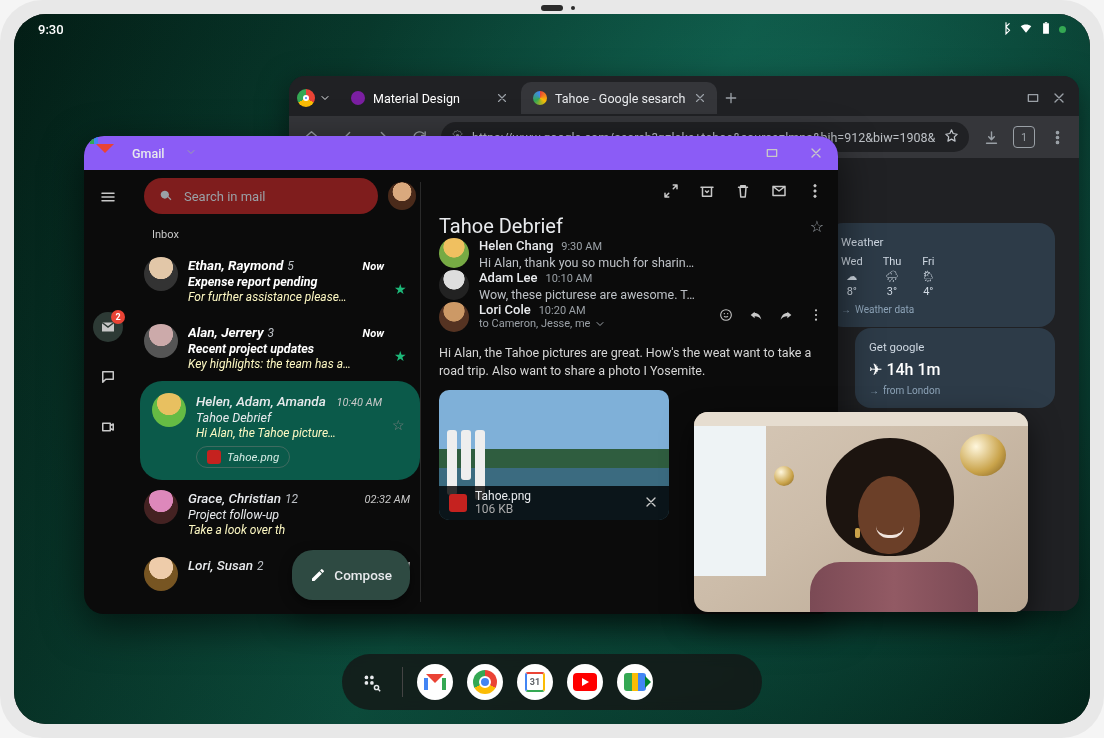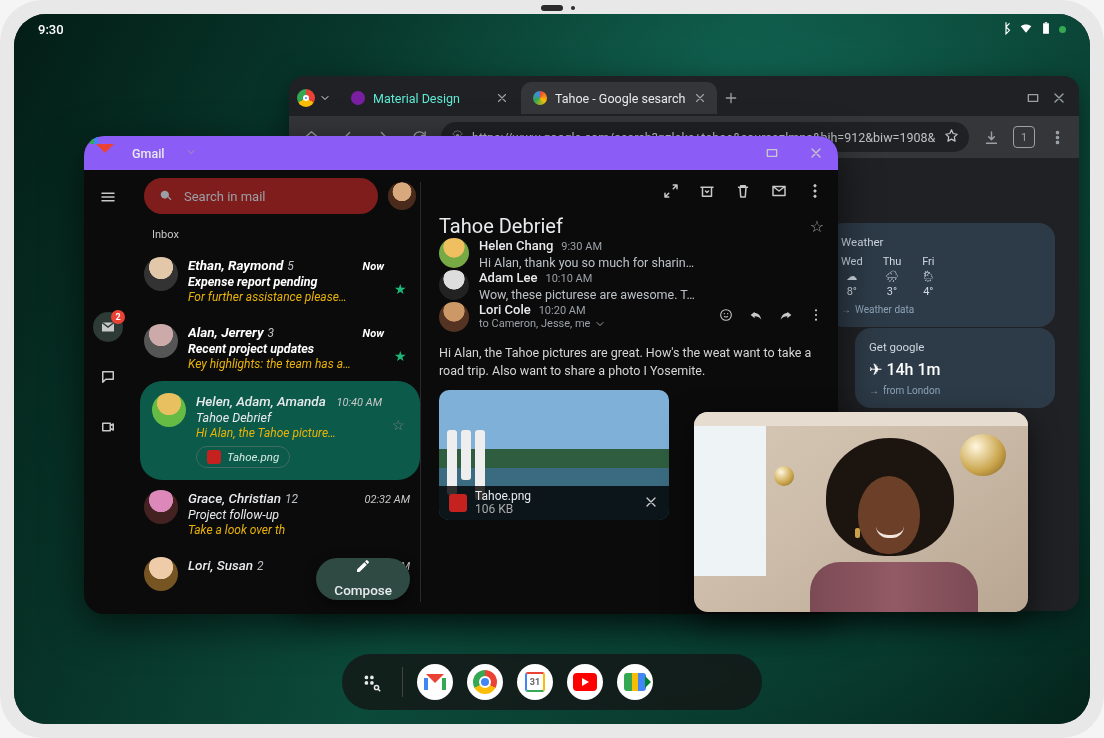--- a/index.html
+++ b/index.html
@@ -55,21 +55,21 @@
     color: #e8eaed;
     box-shadow: 0 8px 30px rgba(0,0,0,.5);
   }
   .chrome-top { height: 40px; background: #202124; display: flex; align-items: center; padding: 4px 8px 0; gap: 2px; }
   .chrome-logo-btn { width: 40px; display: flex; align-items: center; gap: 4px; }
   .tab {
     height: 32px; display: flex; align-items: center; gap: 8px;
     padding: 0 10px 0 12px; border-radius: 10px 10px 0 0;
     background: #35363a; font-size: 12.5px; min-width: 180px;
   }
-  .tab.inactive { background: transparent; color: #5eead4; }
+  .tab.inactive { background: transparent; color: #ffffff; }
   .tab .fav { width: 14px; height: 14px; border-radius: 50%; flex: none; }
   .tab .ttl { flex: 1; white-space: nowrap; overflow: hidden; text-overflow: ellipsis; }
   .tab .close { width: 14px; height: 14px; display:flex; align-items:center; justify-content:center; color:#9aa0a6; }
   .spacer { flex: 1; }
   .titlebar-icn { width: 24px; height: 24px; display: flex; align-items: center; justify-content: center; color: #9aa0a6; }
   .titlebar-icn svg { width: 16px; height: 16px; fill: currentColor; stroke: currentColor; }
 
   .chrome-toolbar { height: 42px; background: #35363a; display: flex; align-items: center; gap: 8px; padding: 0 8px; }
   .tb-btn { width: 28px; height: 28px; display:flex; align-items:center; justify-content:center; color:#9aa0a6; border-radius: 50%; }
   .tb-btn svg { width: 17px; height: 17px; fill: none; stroke: currentColor; stroke-width: 2; }
@@ -122,27 +122,27 @@
   .thread { display:flex; gap:10px; padding: 10px 10px 10px 4px; border-radius: 16px; }
   .thread.active { background: #0b5a4a; border-radius: 22px; padding: 12px 12px; }
   .thread .av { width: 34px; height: 34px; border-radius: 50%; background: #6b6b6b; flex:none; }
   .thread .mid { flex:1; min-width:0;font-style:italic; }
   .thread .top { display:flex; justify-content:space-between; align-items:baseline; gap:6px; }
   .thread .sender { font-size: 13.5px; font-weight: 500; white-space:nowrap; overflow:hidden; text-overflow:ellipsis; }
   .thread .sender .cnt { font-weight:400; color:#bdc1c6; margin-left:4px; font-size:12px; }
   .thread .time { font-size: 11px; color:#c8c8c8; white-space:nowrap; }
   .thread.bold .sender, .thread.bold .subj, .thread.bold .time { font-weight: 700; color:#fff; }
   .thread .subj { font-size: 12.5px; margin-top:1px; white-space:nowrap; overflow:hidden; text-overflow:ellipsis; }
-  .thread .snip { font-size: 12px; color:#eab308; margin-top:1px; white-space:nowrap; overflow:hidden; text-overflow:ellipsis; }
+  .thread .snip { font-size: 12px; color:#fef9c3; margin-top:1px; white-space:nowrap; overflow:hidden; text-overflow:ellipsis; }
   .thread .star { width:16px; color:#1db879; font-size: 14px; margin-top: 24px; }
   .thread .star-empty { width:16px; font-size: 14px; color:#808080; margin-top: 24px; }
   .attach-chip { display:inline-flex; align-items:center; gap:6px; height:22px; border:1px solid #3f6b60; border-radius: 11px; padding:0 10px; font-size: 11.5px; margin-top:6px; color:#d6ece5; }
   .attach-chip .ico { width:14px; height:14px; background:#c5221f; border-radius:3px; display:flex; align-items:center; justify-content:center; }
 
-  .compose-fab { position:absolute; right: 10px; bottom: 14px; height: 42px; padding:0 18px; background:#2e4a42; border-radius:21px; display:flex; align-items:center; gap:8px; font-size:13.5px; font-weight:500; box-shadow:0 4px 12px rgba(0,0,0,.5);flex-direction:column; }
+  .compose-fab { position:absolute; right: 10px; bottom: 14px; height: 50px; padding:0 18px; background:#2e4a42; border-radius:21px; display:flex; align-items:center; gap:8px; font-size:13.5px; font-weight:500; box-shadow:0 4px 12px rgba(0,0,0,.5); }
   .compose-fab svg { width:16px; height:16px; fill:#fff; }
 
   .gmail-divider { width:1px; background:#2a2a2a; margin: 12px 0; }
 
   .gmail-reader { flex:1; padding: 8px 14px 0 18px; display:flex; flex-direction:column; min-width:0; }
   .reader-actions { display:flex; justify-content:flex-end; gap: 18px; color:#c8c8c8; height:30px; align-items:center; }
   .reader-actions .abtn svg { width:18px; height:18px; fill:currentColor; stroke:currentColor; }
   .reader-title-row { display:flex; justify-content:space-between; align-items:center; margin-top: 6px; }
   .reader-title { font-size: 20px; font-weight: 400; }
   .reader-star { color:#9aa0a6; }

